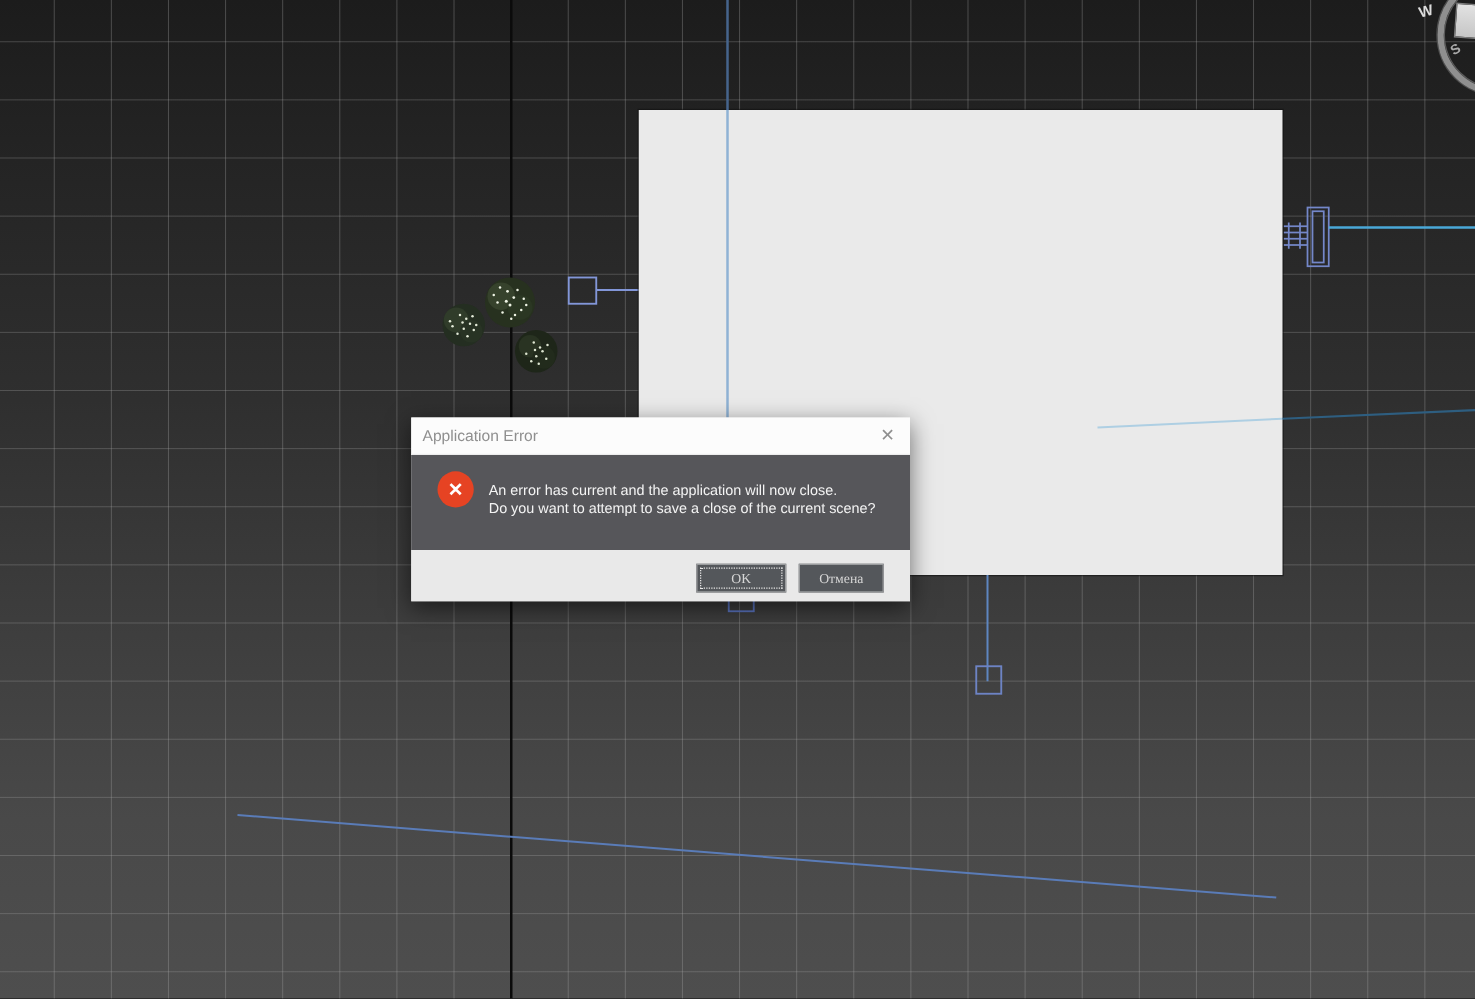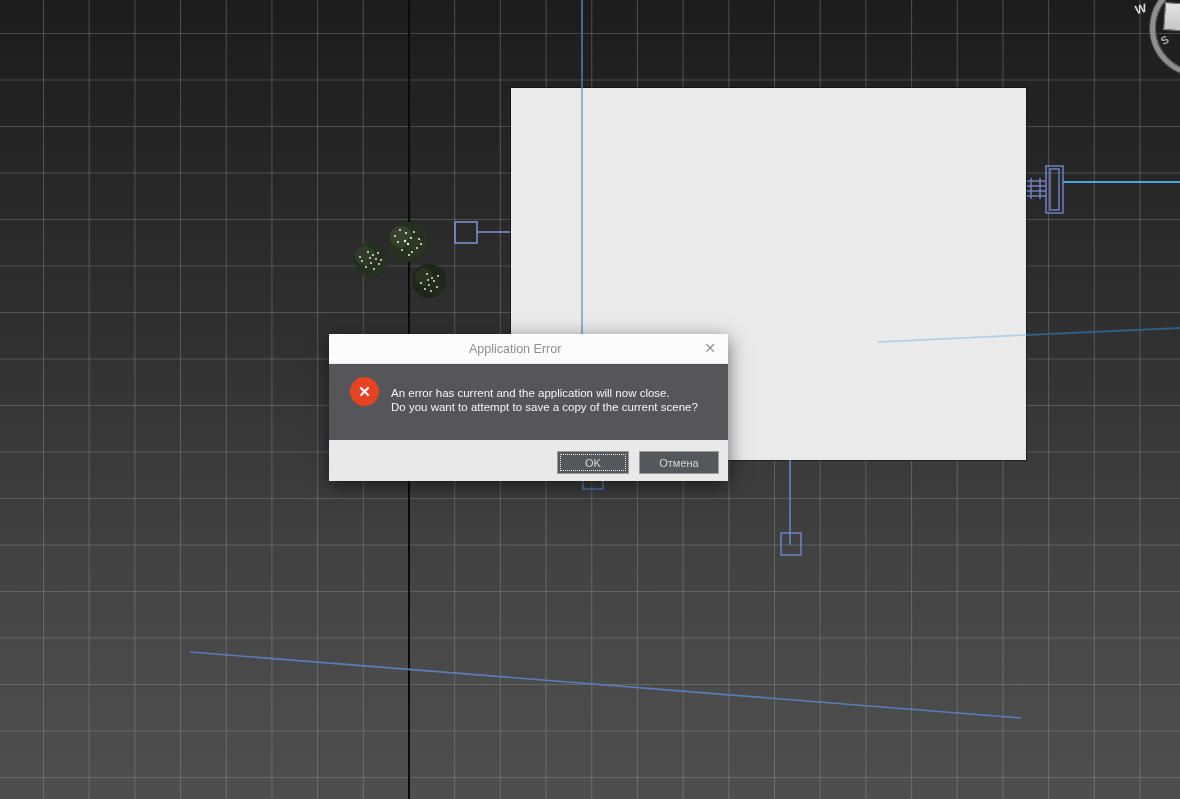--- a/index.html
+++ b/index.html
@@ -39,37 +39,37 @@
   .vc-s{position:absolute;left:1161px;top:34px;color:#aaa;font-size:11px;font-weight:bold;transform:rotate(-30deg);}
   
   .dialog{
     position:absolute;left:329px;top:334px;width:399px;height:147px;
     box-shadow:0 5px 18px rgba(0,0,0,.55);background:#e9e9e9;
   }
   .dlg-title{
     height:29px;background:#fcfcfc;display:flex;align-items:center;
     border-bottom:1px solid #ededed;
   }
-  .dlg-title .t{color:#8f8f8f;font-size:12.5px;padding-left:9px;flex:1;text-align:center;}
+  .dlg-title .t{color:#8f8f8f;font-size:12.5px;padding-left:9px;flex:1;}
   .dlg-close{color:#8f8f8f;font-size:14px;padding:0 12px;cursor:default;line-height:29px;}
   .dlg-body{height:76px;background:#56565a;position:relative;}
   .err-icon{
     position:absolute;left:21px;top:13px;width:29px;height:29px;border-radius:50%;
     background:#e64323;color:#fff;font-size:15px;font-weight:bold;
     display:flex;align-items:center;justify-content:center;
   }
   .dlg-msg{position:absolute;left:62px;top:23px;color:#f4f4f4;font-size:11.5px;line-height:13.5px;}
   .dlg-footer{height:41px;background:#e9e9e9;position:relative;}
   .btn{
     position:absolute;top:11px;height:23px;background:#54575b;border:1px solid #9a9c9e;
-    color:#d6d6d6;font-size:11px;font-family:Liberation Sans, sans-serif;
+    color:#d6d6d6;font-size:11px;font-family:Liberation Serif, serif;
     display:flex;align-items:center;justify-content:center;box-sizing:border-box;
   }
   .btn.ok{left:228px;width:72px;outline:1px dotted #e8e8e8;outline-offset:-4px;}
-  .btn.cancel{left:310px;width:80px;}
+  .btn.cancel{left:310px;width:68px;}
 </style>
 </head>
 <body>
 
 <div class="stage">
 
   <div class="grid"></div>
   <div class="axis"></div>
 
   <svg class="layer" width="1180" height="799">
@@ -174,21 +174,21 @@
 
   <div class="dialog">
     <div class="dlg-title">
       <span class="t">Application Error</span>
       <span class="dlg-close">✕</span>
     </div>
     <div class="dlg-body">
       <div class="err-icon">✕</div>
       <div class="dlg-msg">
         <div>An error has current and the application will now close.</div>
-        <div>Do you want to attempt to save a copy of the current scene?</div>
+        <div>Do you want to attempt to save a close of the current scene?</div>
       </div>
     </div>
     <div class="dlg-footer">
       <button class="btn ok">OK</button>
       <button class="btn cancel">Отмена</button>
     </div>
   </div>
 
 </div>
 

